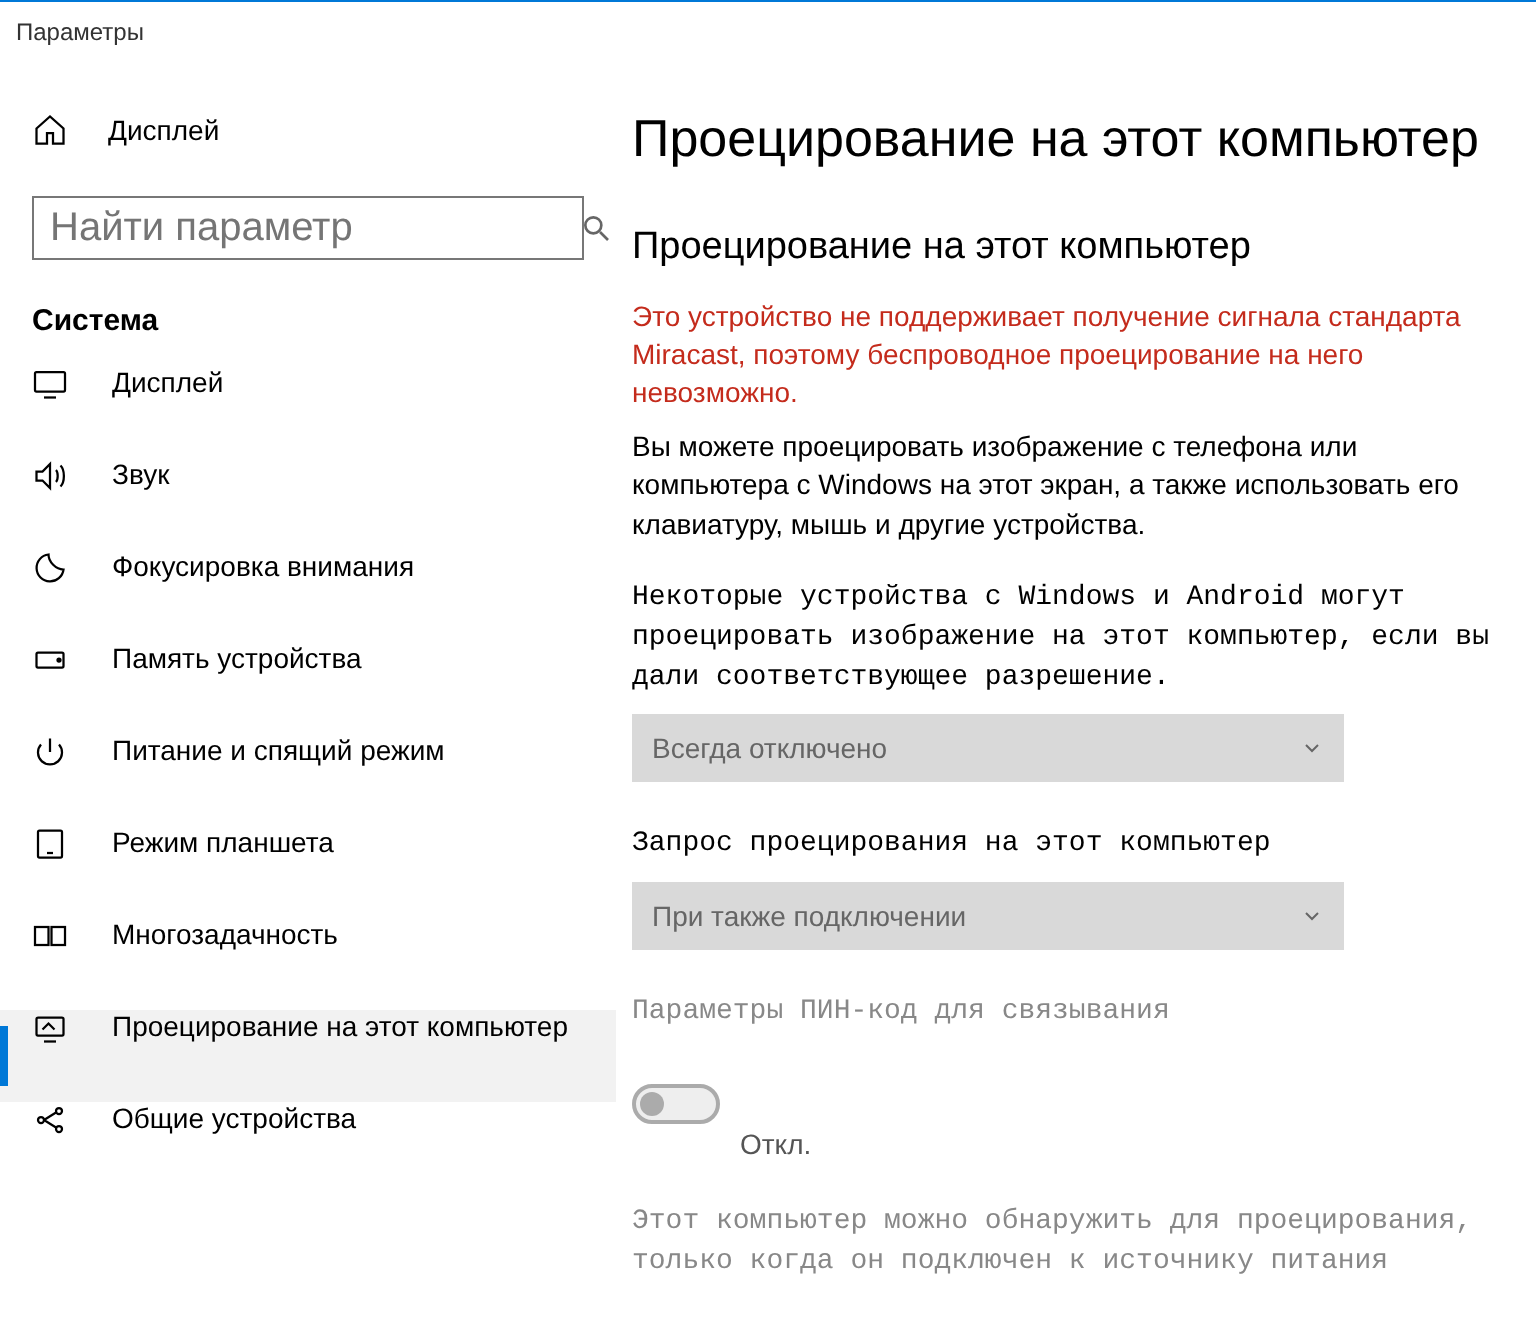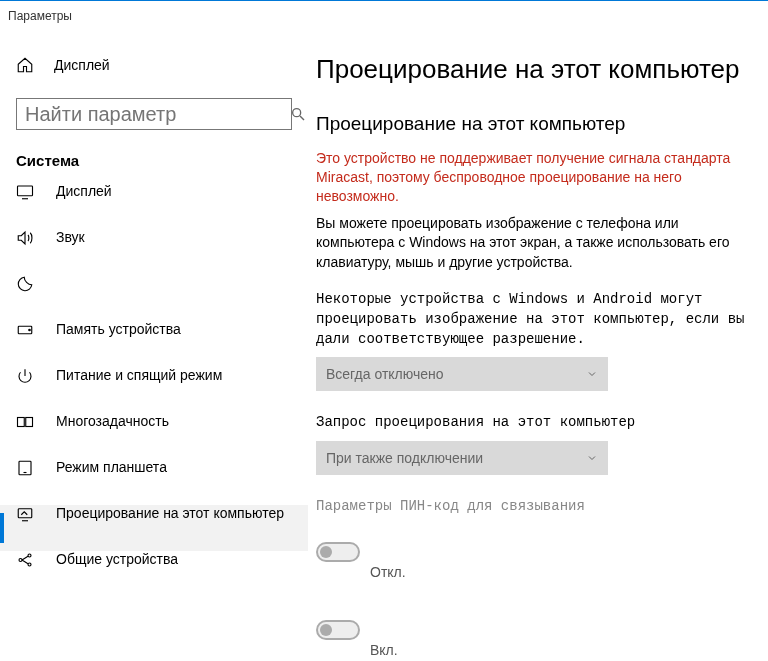--- a/index.html
+++ b/index.html
@@ -18,21 +18,21 @@
   .nav-item .icon { width: 18px; height: 18px; margin-right: 22px; display:flex;align-items:center;justify-content:center; }
   .nav-item.selected::before { content:""; position:absolute; left:0; top:8px; bottom:8px; width:4px; background:#0078d7; }
   .nav-item.selected { background:#f2f2f2; }
   .content { flex:1; padding: 24px 12px 0 8px; overflow-y:auto; background:#fff; }
   h1.page-title { font-weight: 400; font-size: 26px; margin-bottom: 28px; }
   h2.section-title { font-weight: 400; font-size: 19px; margin-bottom: 14px; }
   .warn { color:#c42b1c; line-height:1.35; margin-bottom:8px; }
   .para { line-height:1.4; margin-bottom:18px; }
   .setting-label { margin-bottom:8px; line-height:1.4;font-family:Liberation Mono, monospace; }
   .disabled-label { color:#888; }
-  .dropdown { width: 292px; height: 34px; background:#d9d9d9; display:flex; align-items:center; padding:0 10px; justify-content:space-between; margin-bottom:22px; color:#666; cursor:default; }
+  .dropdown { width: 356px; height: 34px; background:#d9d9d9; display:flex; align-items:center; padding:0 10px; justify-content:space-between; margin-bottom:22px; color:#666; cursor:default; }
   .chevron-down { width:12px; height:12px; }
   .toggle-row { display:flex; align-items:center; margin-bottom:22px; }
   .toggle { width:44px; height:20px; border-radius:10px; border:2px solid #888; background:#e7e7e7; display:flex; align-items:center; padding:0 2px; margin-right:10px; }
   .toggle .knob { width:12px; height:12px; border-radius:50%; background:#888; }
   .toggle-label { color:#555;margin-top:40px; }
   .toggle.disabled { opacity:0.7; }
   svg { display:block; }
 </style>
 </head>
 <body>
@@ -84,20 +84,21 @@
               </svg>
             </span>
             <span>Звук</span>
           </div>
           <div class="nav-item">
             <span class="icon">
               <svg width="18" height="18" viewBox="0 0 24 24" fill="none" stroke="#000" stroke-width="1.5">
                 <path d="M21 13A9 9 0 1 1 11 3c0 5 5 10 10 10z"></path>
               </svg>
             </span>
+            <span>Фокусировка внимания</span>
           </div>
           <div class="nav-item">
             <span class="icon">
               <svg width="18" height="18" viewBox="0 0 24 24" fill="none" stroke="#000" stroke-width="1.5">
                 <rect x="3" y="7" width="18" height="10" rx="1"></rect>
                 <circle cx="18" cy="12" r="1" fill="#000"></circle>
               </svg>
             </span>
             <span>Память устройства</span>
           </div>
@@ -106,34 +107,34 @@
               <svg width="18" height="18" viewBox="0 0 24 24" fill="none" stroke="#000" stroke-width="1.5">
                 <path d="M12 3v9"></path>
                 <path d="M6 7a8 8 0 1 0 12 0"></path>
               </svg>
             </span>
             <span>Питание и спящий режим</span>
           </div>
           <div class="nav-item">
             <span class="icon">
               <svg width="18" height="18" viewBox="0 0 24 24" fill="none" stroke="#000" stroke-width="1.5">
+                <rect x="4" y="3" width="16" height="18" rx="1"></rect>
+                <line x1="10" y1="18" x2="14" y2="18"></line>
+              </svg>
+            </span>
+            <span>Режим планшета</span>
+          </div>
+          <div class="nav-item">
+            <span class="icon">
+              <svg width="18" height="18" viewBox="0 0 24 24" fill="none" stroke="#000" stroke-width="1.5">
                 <rect x="2" y="6" width="9" height="12"></rect>
                 <rect x="13" y="6" width="9" height="12"></rect>
               </svg>
             </span>
             <span>Многозадачность</span>
-          </div>
-          <div class="nav-item">
-            <span class="icon">
-              <svg width="18" height="18" viewBox="0 0 24 24" fill="none" stroke="#000" stroke-width="1.5">
-                <rect x="4" y="3" width="16" height="18" rx="1"></rect>
-                <line x1="10" y1="18" x2="14" y2="18"></line>
-              </svg>
-            </span>
-            <span>Режим планшета</span>
           </div>
           <div class="nav-item selected">
             <span class="icon">
               <svg width="18" height="18" viewBox="0 0 24 24" fill="none" stroke="#000" stroke-width="1.5">
                 <rect x="3" y="5" width="18" height="12" rx="1"></rect>
                 <path d="M7 13l4-4 4 4"></path>
                 <line x1="8" y1="21" x2="16" y2="21"></line>
               </svg>
             </span>
             <span>Проецирование на этот компьютер</span>
@@ -180,20 +181,21 @@
       </div>
 
       <div class="setting-label disabled-label">Параметры ПИН-код для связывания</div>
       <div class="toggle-row">
         <div class="toggle disabled">
             <div class="knob"></div>
           </div>
         <span class="toggle-label">Откл.</span>
       </div>
 
+      <div class="setting-label disabled-label">Этот компьютер можно обнаружить для проецирования, только когда он подключен к источнику питания</div>
       <div class="toggle-row">
         <div class="toggle disabled">
             <div class="knob"></div>
           </div>
         <span class="toggle-label">Вкл.</span>
       </div>
 
     </div>
   </div>
 </div>

